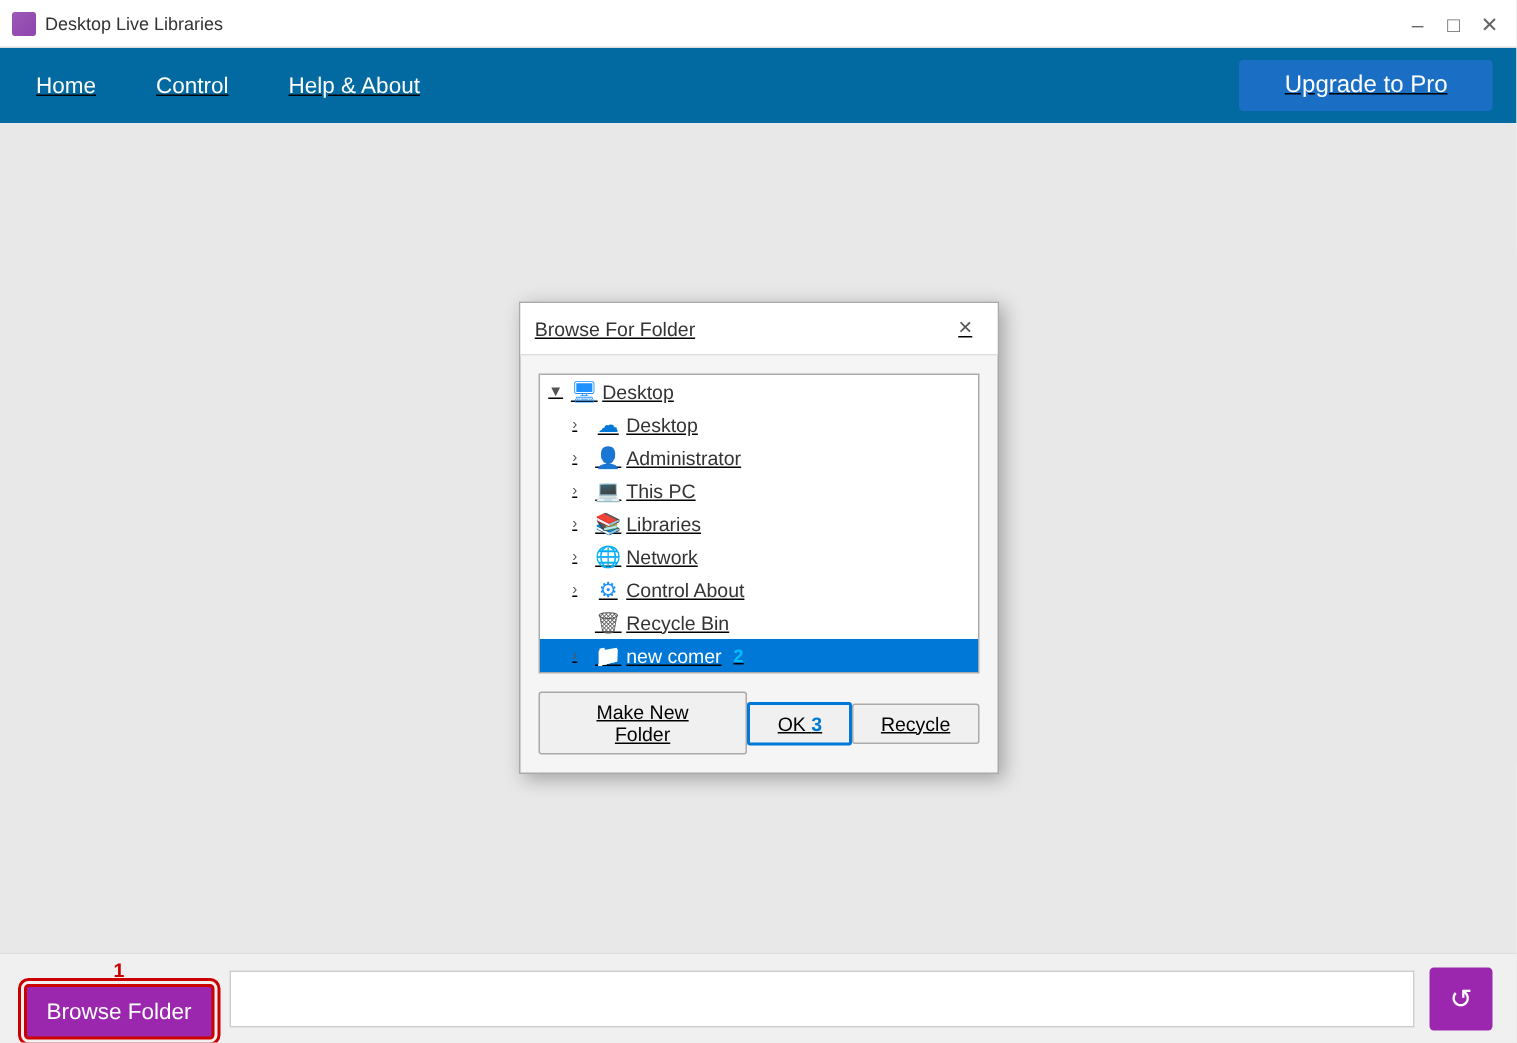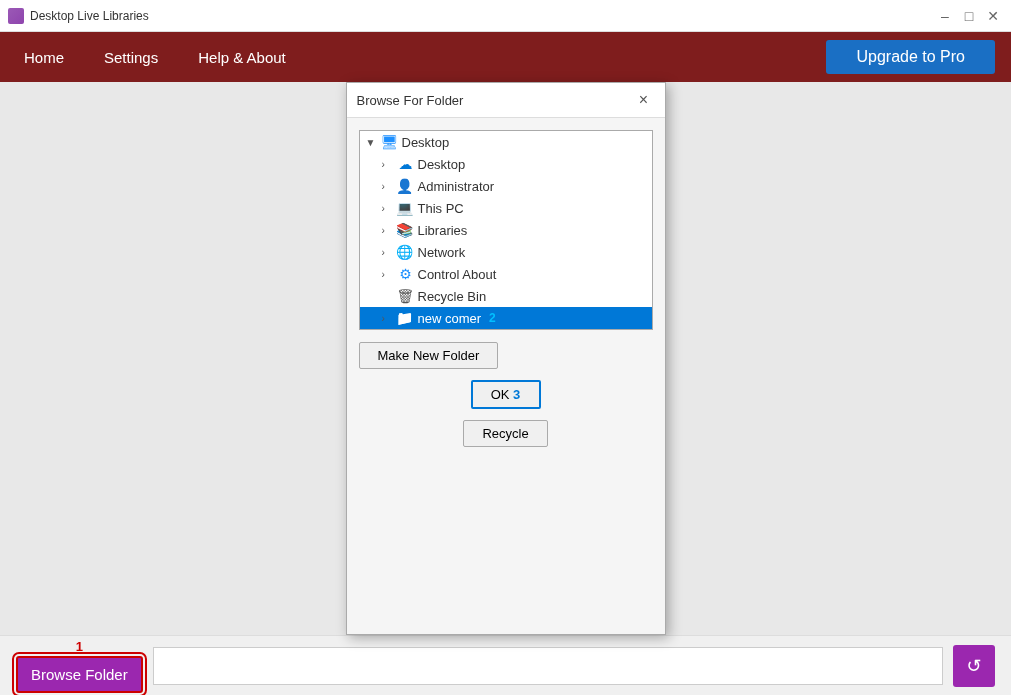--- a/index.html
+++ b/index.html
@@ -49,26 +49,27 @@
       justify-content: center;
       font-size: 14px;
       color: #666;
       cursor: pointer;
       border: none;
       background: none;
     }
 
     
     .menu-bar {
-      background: #7f1d1d;
+      background: #0369a1;
       height: 50px;
       display: flex;
       align-items: center;
       padding: 0 16px;
       justify-content: space-between;
+      text-decoration: underline;
     }
     .menu-items {
       display: flex;
       gap: 24px;
       align-items: center;
     }
     .menu-item {
       color: white;
       font-size: 15px;
       cursor: pointer;
@@ -91,21 +92,23 @@
       width: 100%;
       height: calc(695px - 32px - 50px - 60px);
       position: relative;
     }
 
     
     .dialog-overlay {
       position: absolute;
       top: 0; left: 0; right: 0; bottom: 0;
       display: flex;
-      justify-content: center;
+      align-items: center;
+      justify-content: center;
+      text-decoration: underline;
     }
 
     
     .dialog {
       background: #f5f5f5;
       border: 1px solid #aaa;
       box-shadow: 3px 3px 12px rgba(0,0,0,0.3);
       width: 320px;
       font-size: 13px;
     }
@@ -179,23 +182,22 @@
     .icon-folder { color: #f5c518; }
 
     
     .tree-container::-webkit-scrollbar { width: 14px; }
     .tree-container::-webkit-scrollbar-track { background: #f0f0f0; }
     .tree-container::-webkit-scrollbar-thumb { background: #c0c0c0; border: 2px solid #f0f0f0; }
 
     .dialog-buttons {
       display: flex;
       justify-content: flex-end;
-      gap: 11px;
-      align-items: center;
-      flex-direction: column;
+      gap: 0;
+      align-items: center;
     }
     .dialog-btn {
       padding: 5px 18px;
       font-size: 13px;
       border: 1px solid #aaa;
       background: #f0f0f0;
       cursor: pointer;
       border-radius: 2px;
       min-width: 70px;
     }
@@ -286,21 +288,21 @@
   <div class="title-bar-controls">
     <button class="title-btn">–</button>
     <button class="title-btn">□</button>
     <button class="title-btn close">✕</button>
   </div>
 </div>
 
 <div class="menu-bar">
   <div class="menu-items">
     <span class="menu-item">Home</span>
-    <span class="menu-item">Settings</span>
+    <span class="menu-item">Control</span>
     <span class="menu-item">Help &amp; About</span>
   </div>
   <button class="upgrade-btn">Upgrade to Pro</button>
 </div>
 
 <div class="main-content">
   <div class="dialog-overlay">
 
     <div class="dialog">
       <div class="dialog-title-bar">

